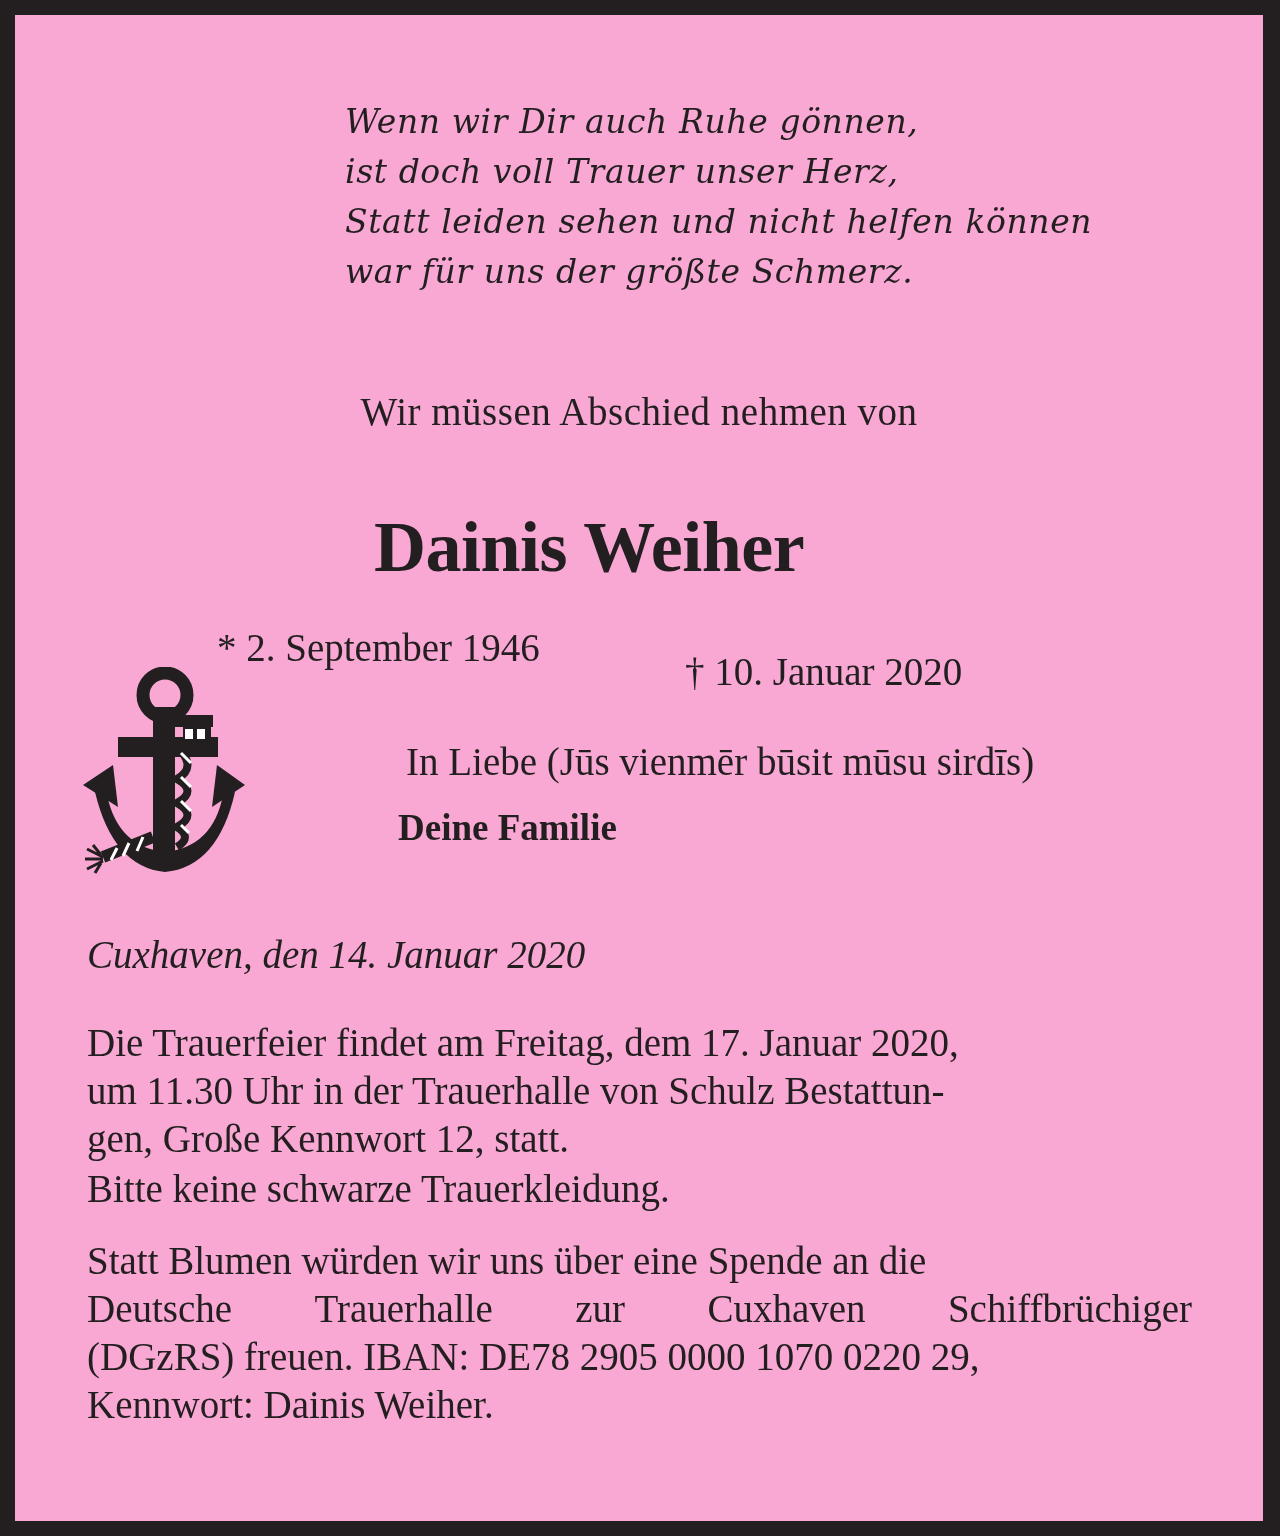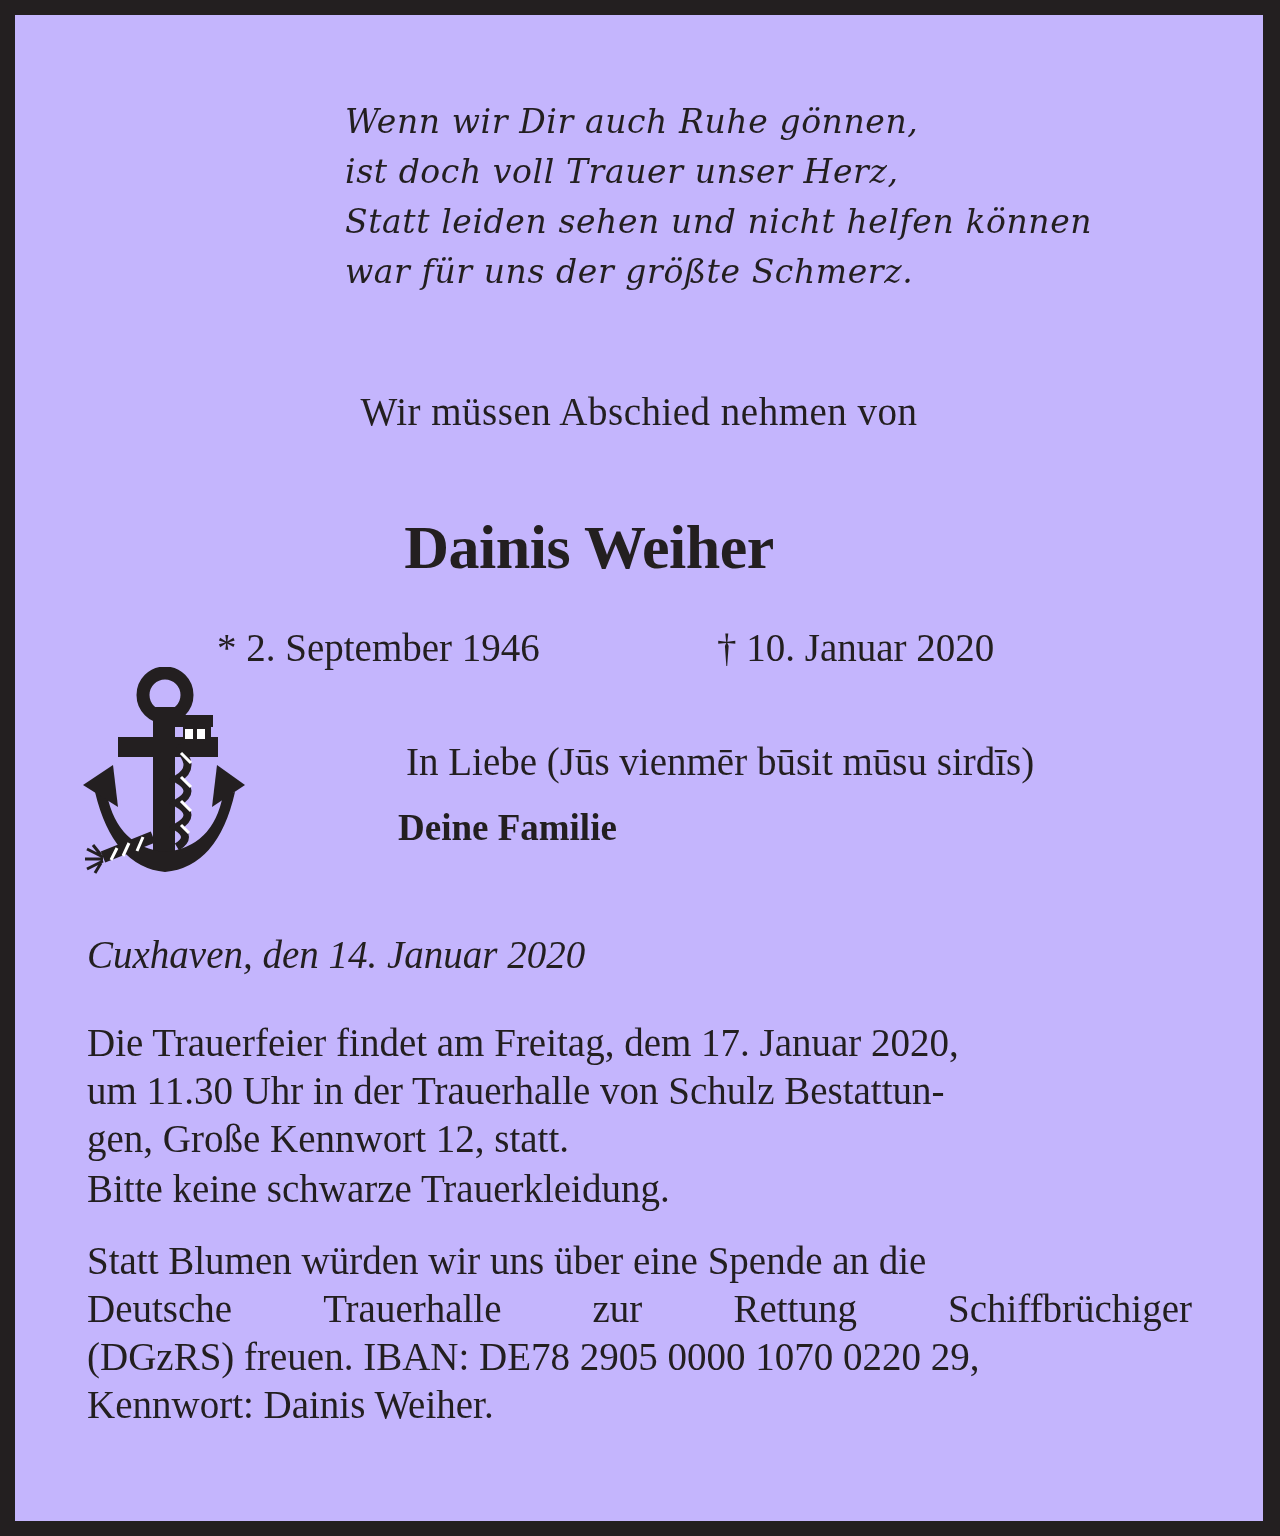--- a/index.html
+++ b/index.html
@@ -14,21 +14,21 @@
       overflow: hidden;
       font-family: "DejaVu Serif", "Liberation Serif", serif;
       color: #231f20;
     }
     .frame {
       position: absolute;
       left: 15px;
       top: 15px;
       width: 1248px;
       height: 1506px;
-      background: #c4b5fd;
+      background: #f9a8d4;
     }
     .abs { position: absolute; white-space: nowrap; }
     .poem {
       left: 330px;
       top: 82px;
       font-style: italic;
       font-size: 33px;
       line-height: 50px;
       letter-spacing: 0.6px;
       transform: scaleX(1.0);
@@ -45,32 +45,32 @@
       line-height: 50px;
       letter-spacing: 0.5px;
     }
     .name {
       left: 0;
       width: 1148px;
       top: 477px;
       text-align: center;
       font-family: "Liberation Serif", "DejaVu Serif", serif;
       font-weight: bold;
-      font-size: 62px;
+      font-size: 72px;
       line-height: 110px;
       letter-spacing: -0.5px;
     }
     .dates {
       top: 608px;
       font-family: "Liberation Serif", "DejaVu Serif", serif;
       font-size: 39px;
       line-height: 50px;
     }
     .born { left: 202px; }
-    .died { left: 702px; }
+    .died { left: 670px; margin-top: 24px; }
     .anchor {
       left: 58px;
       top: 652px;
       width: 182px;
       height: 215px;
     }
     .love {
       left: 383px;
       top: 722px;
       font-family: "Liberation Serif", "DejaVu Serif", serif;
@@ -177,20 +177,20 @@
   <div class="body-text p2">
     <span class="line">Bitte keine schwarze Trauerkleidung.</span>
   </div>
 
   <div class="body-text p3">
     <span class="line">Statt Blumen würden wir uns über eine Spende an die</span>
     <span class="jline">
       <span>Deutsche</span>
       <span>Trauerhalle</span>
       <span>zur</span>
-      <span>Rettung</span>
+      <span>Cuxhaven</span>
       <span>Schiffbrüchiger</span>
     </span>
     <span class="line">(DGzRS) freuen. IBAN: DE78 2905 0000 1070 0220 29,</span>
     <span class="line">Kennwort: Dainis Weiher.</span>
   </div>
 
 </div>
 
 </body></html>

